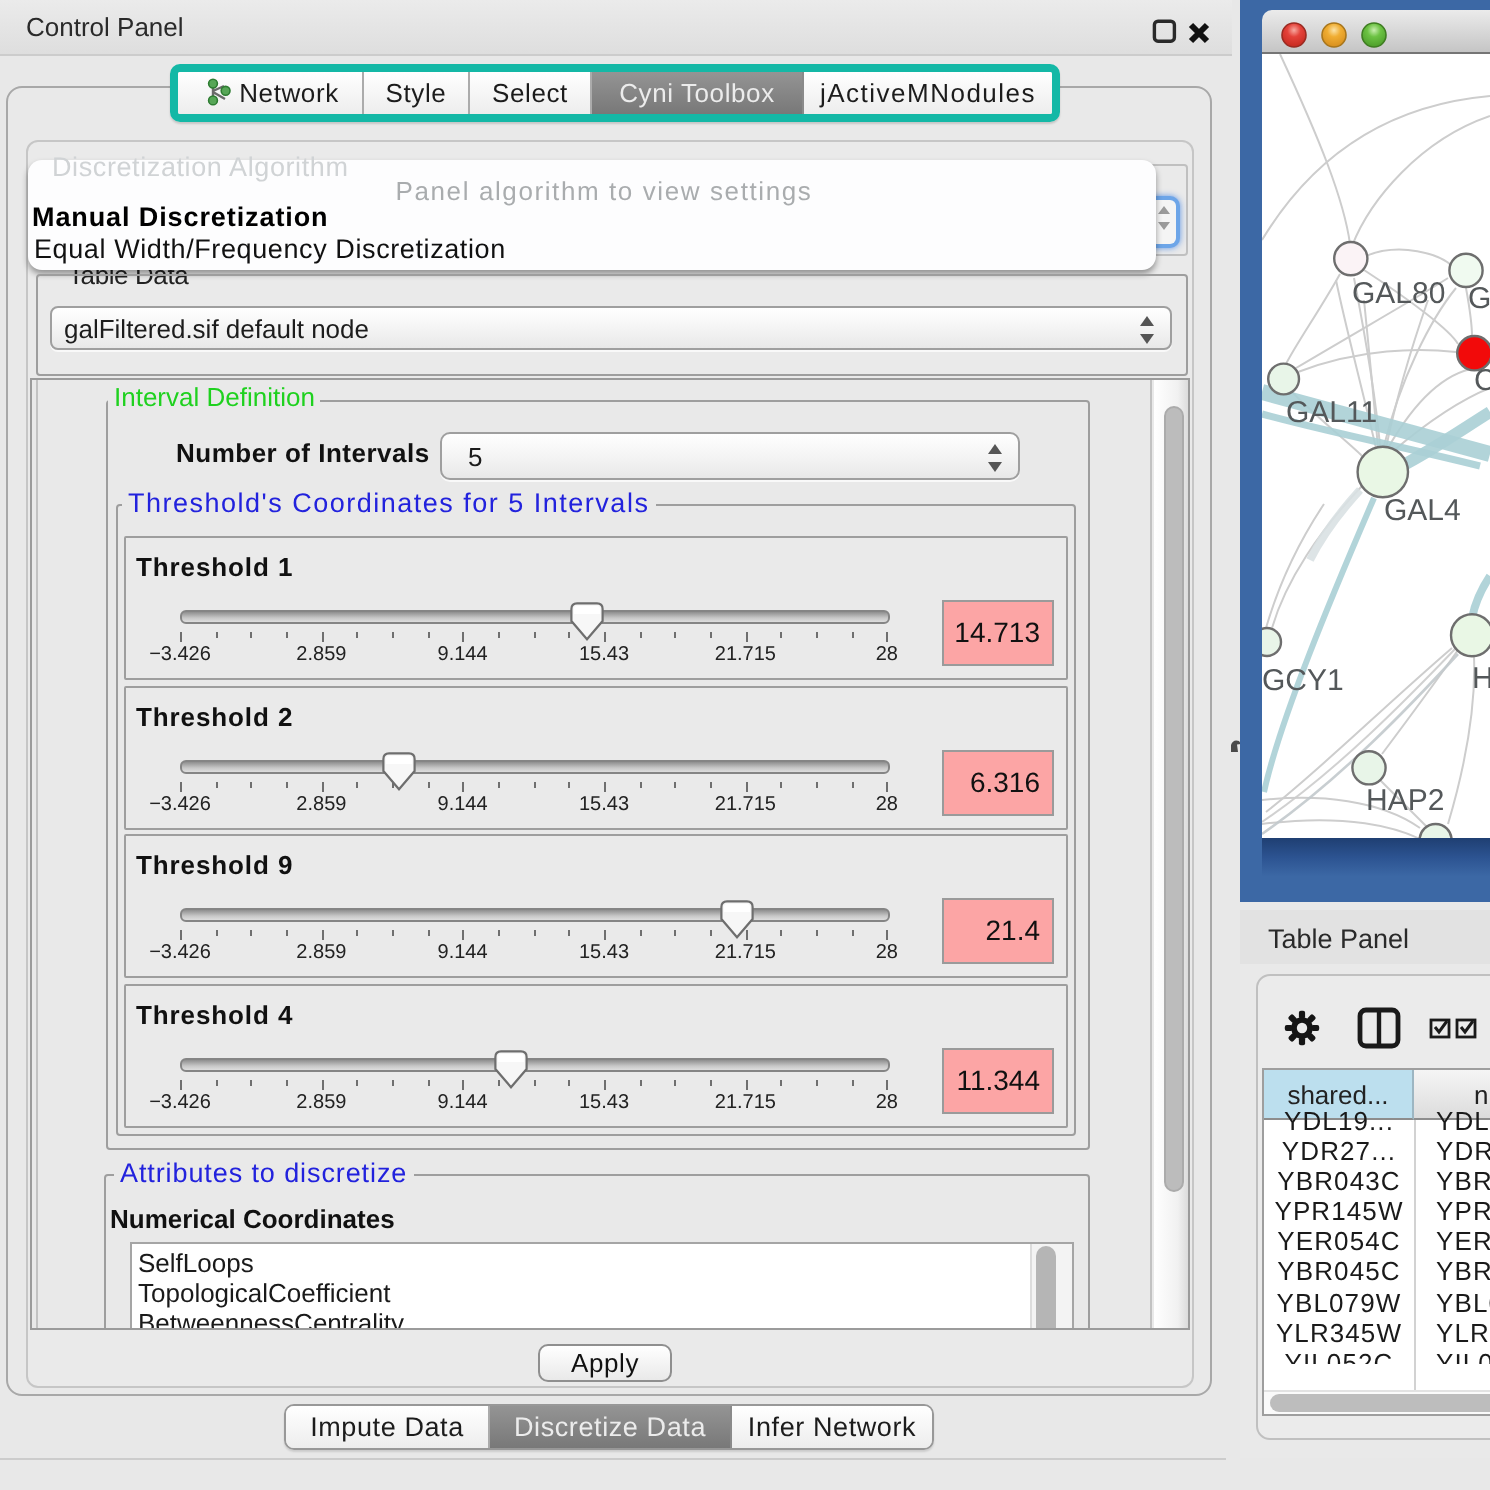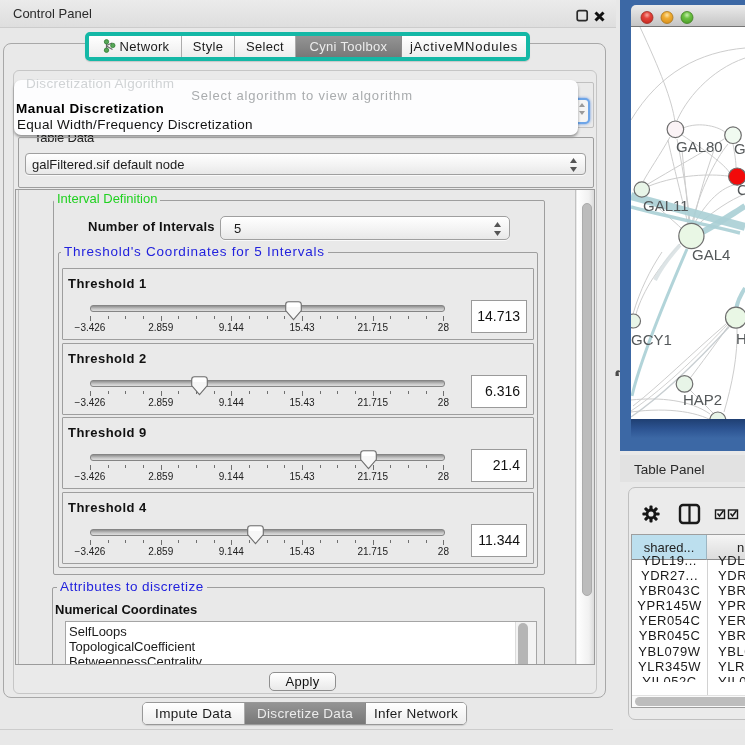--- a/index.html
+++ b/index.html
@@ -4,21 +4,21 @@
 body{width:745px;height:745px;position:relative;font-family:"Liberation Sans",sans-serif;background:#e8e8e8;overflow:hidden}
 .abs{position:absolute}
 .gbox{position:absolute;border:1px solid #9e9e9e;border-radius:2px}
 .gtitle{position:absolute;font-size:13.5px;background:#e9e9e9;padding:0 3px;line-height:13px}
 .combo{position:absolute;border:1px solid #9f9f9f;border-radius:4px;background:linear-gradient(#ffffff,#f2f2f2 60%,#e8e8e8);font-size:13px;color:#1c1c1c;box-shadow:0 1px 0 rgba(255,255,255,.7)}
 .tseg{display:inline-block;height:21px;line-height:21px;text-align:center;font-size:13px;letter-spacing:.3px;color:#1c1c1c;background:linear-gradient(#ffffff,#ededed);vertical-align:top}
 .tseg.dark{background:linear-gradient(#949494,#787878);color:#ececec}
 .thpanel{position:absolute;left:62px;width:470px;height:70px;border:1px solid #9e9e9e;background:#eaeaea;border-radius:1px}
 .thlabel{position:absolute;left:5px;top:7px;font-weight:bold;font-size:13px;letter-spacing:.45px;color:#111}
 .track{position:absolute;left:27px;width:353px;top:36px;height:5px;border-radius:3px;background:linear-gradient(#8f8f8f,#c8c8c8 60%,#dedede);border:1px solid #858585;border-width:1px 1px 1px 1px}
-.vfield{position:absolute;left:408px;top:31px;width:56px;height:33px;background:#ffffff;border:1px solid #9a9a9a;box-sizing:border-box;font-size:14px;color:#111;text-align:right;line-height:31px;padding-right:6px}
+.vfield{position:absolute;left:408px;top:31px;width:56px;height:33px;background:#fca5a5;border:1px solid #9a9a9a;box-sizing:border-box;font-size:14px;color:#111;text-align:right;line-height:31px;padding-right:6px}
 .ticklbl{position:absolute;top:53px;font-size:10px;font-weight:normal;color:#222;transform:translateX(-50%)}
 .row{position:absolute;white-space:nowrap;font-size:13px;letter-spacing:.55px;color:#1a1a1a}
 </style></head>
 <body>
 
 <div class="abs" style="left:0;top:0;width:616px;height:27px;background:linear-gradient(#ebebeb,#dedede);border-bottom:1px solid #cccccc"></div>
 <div class="abs" style="left:13px;top:6px;font-size:13px;color:#2a2a2a">Control Panel</div>
 
 <svg class="abs" style="left:571px;top:8px" width="40" height="18" viewBox="0 0 40 18">
  <rect x="6.2" y="2.6" width="10" height="10" rx="1.8" fill="none" stroke="#2a2a2a" stroke-width="1.7"></rect>
@@ -45,21 +45,21 @@
 <div class="abs" style="left:576px;top:98px;width:12px;height:22px;background:#f4f4f4;border:2px solid #6da5e8;border-left:none;border-radius:0 5px 5px 0;box-shadow:0 0 3px rgba(80,140,230,.9)"></div>
 <svg class="abs" style="left:578px;top:102px" width="8" height="14" viewBox="0 0 8 14">
     <path d="M4 1 L7 5 L1 5 Z" fill="#9a9a9a"></path>
     <path d="M4 13 L7 9 L1 9 Z" fill="#9a9a9a"></path>
   </svg>
 
 <div class="gtitle" style="left:31px;top:131px;color:#222;background:#eaeaea;font-size:13px;letter-spacing:-0.2px">Table Data</div>
 
 <div class="abs" style="left:14px;top:80px;width:564px;height:55px;background:#fdfdfe;border-radius:7px;box-shadow:0 2px 3px rgba(0,0,0,.38)"></div>
 <div class="abs" style="left:26px;top:76px;font-size:13.5px;letter-spacing:.3px;color:#d0d3d5">Discretization Algorithm</div>
-<div class="abs" style="left:26px;top:88px;width:552px;text-align:center;font-size:13px;letter-spacing:.8px;color:#a9acae">Select algorithm to view algorithm</div>
+<div class="abs" style="left:26px;top:88px;width:552px;text-align:center;font-size:13px;letter-spacing:.8px;color:#a9acae">Panel algorithm to view settings</div>
 <div class="abs" style="left:16px;top:101px;font-size:13.5px;font-weight:bold;letter-spacing:.45px;color:#000">Manual Discretization</div>
 <div class="abs" style="left:17px;top:117px;font-size:13.5px;letter-spacing:.3px;color:#111">Equal Width/Frequency Discretization</div>
 
 <div class="gbox" style="left:18px;top:137px;width:574px;height:49px"></div>
 <div class="combo" style="left:25px;top:153px;width:561px;height:22px;line-height:22px;box-sizing:border-box"><span style="margin-left:6px">galFiltered.sif default node</span>
  <svg class="abs" style="right:7px;top:3px" width="9" height="16" viewBox="0 0 9 16">
       <path d="M4.5 1 L8 6 L1 6 Z" fill="#555"></path>
       <path d="M4.5 15 L8 10 L1 10 Z" fill="#555"></path>
     </svg>
 </div>

